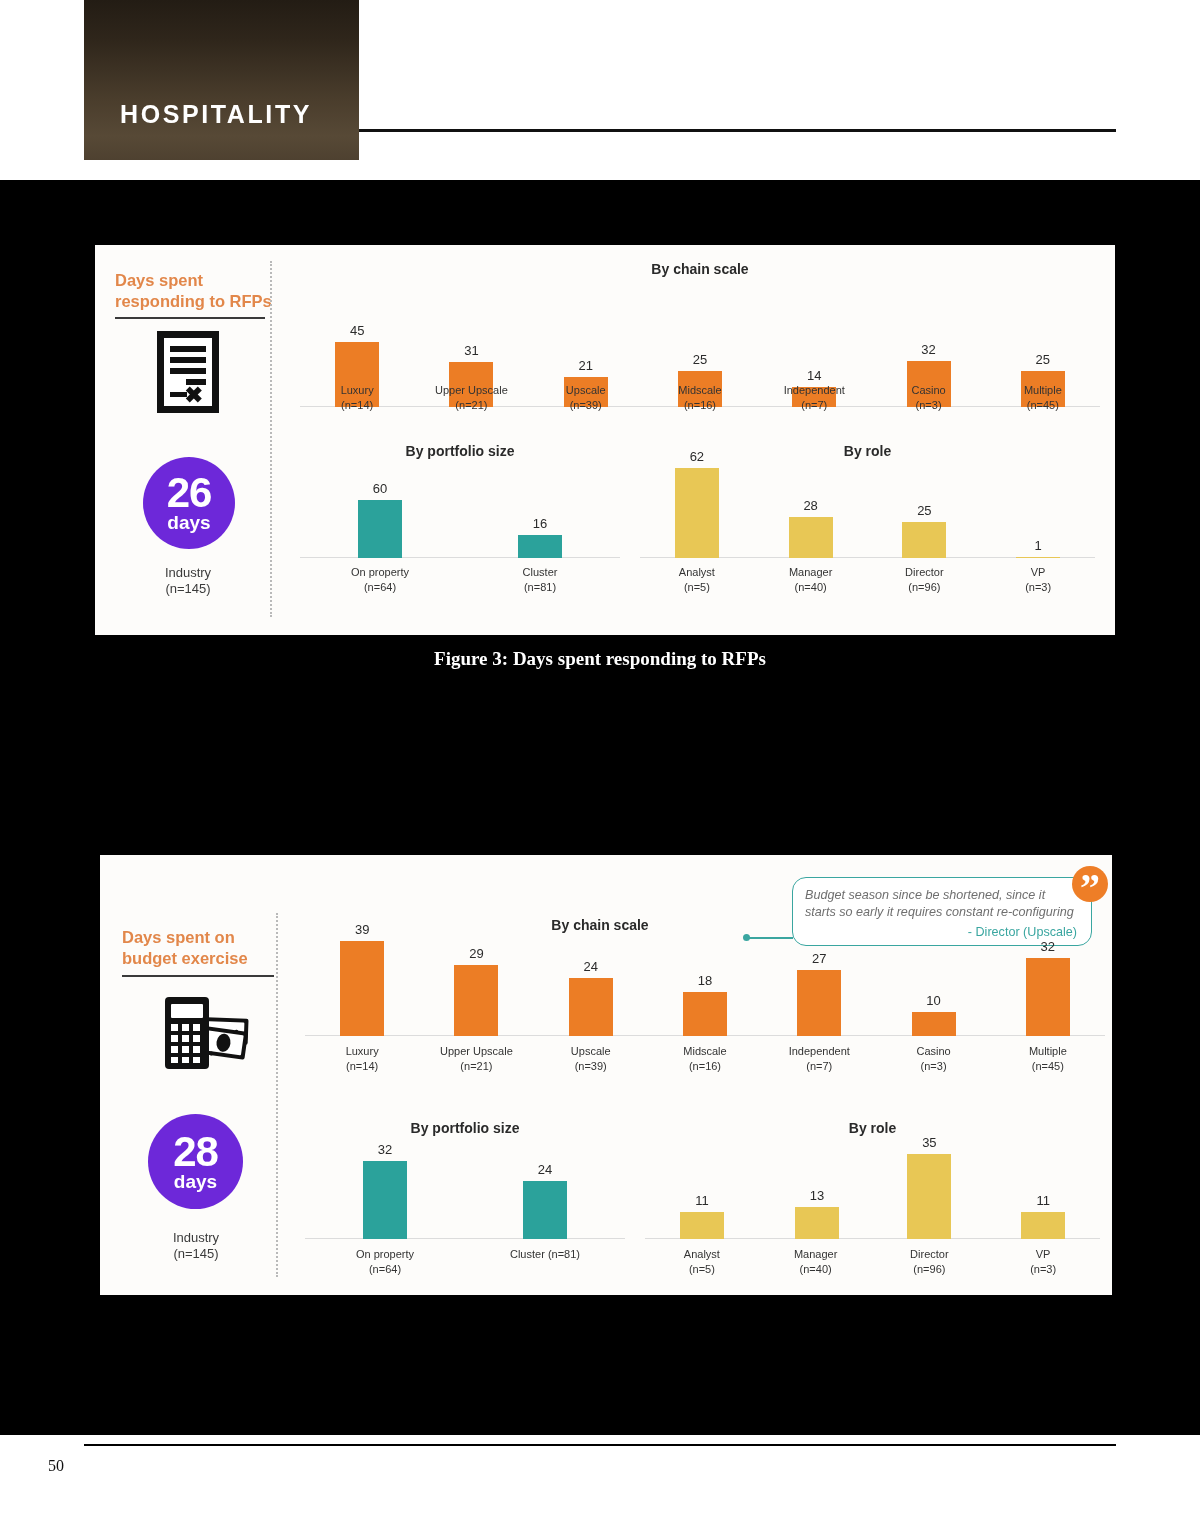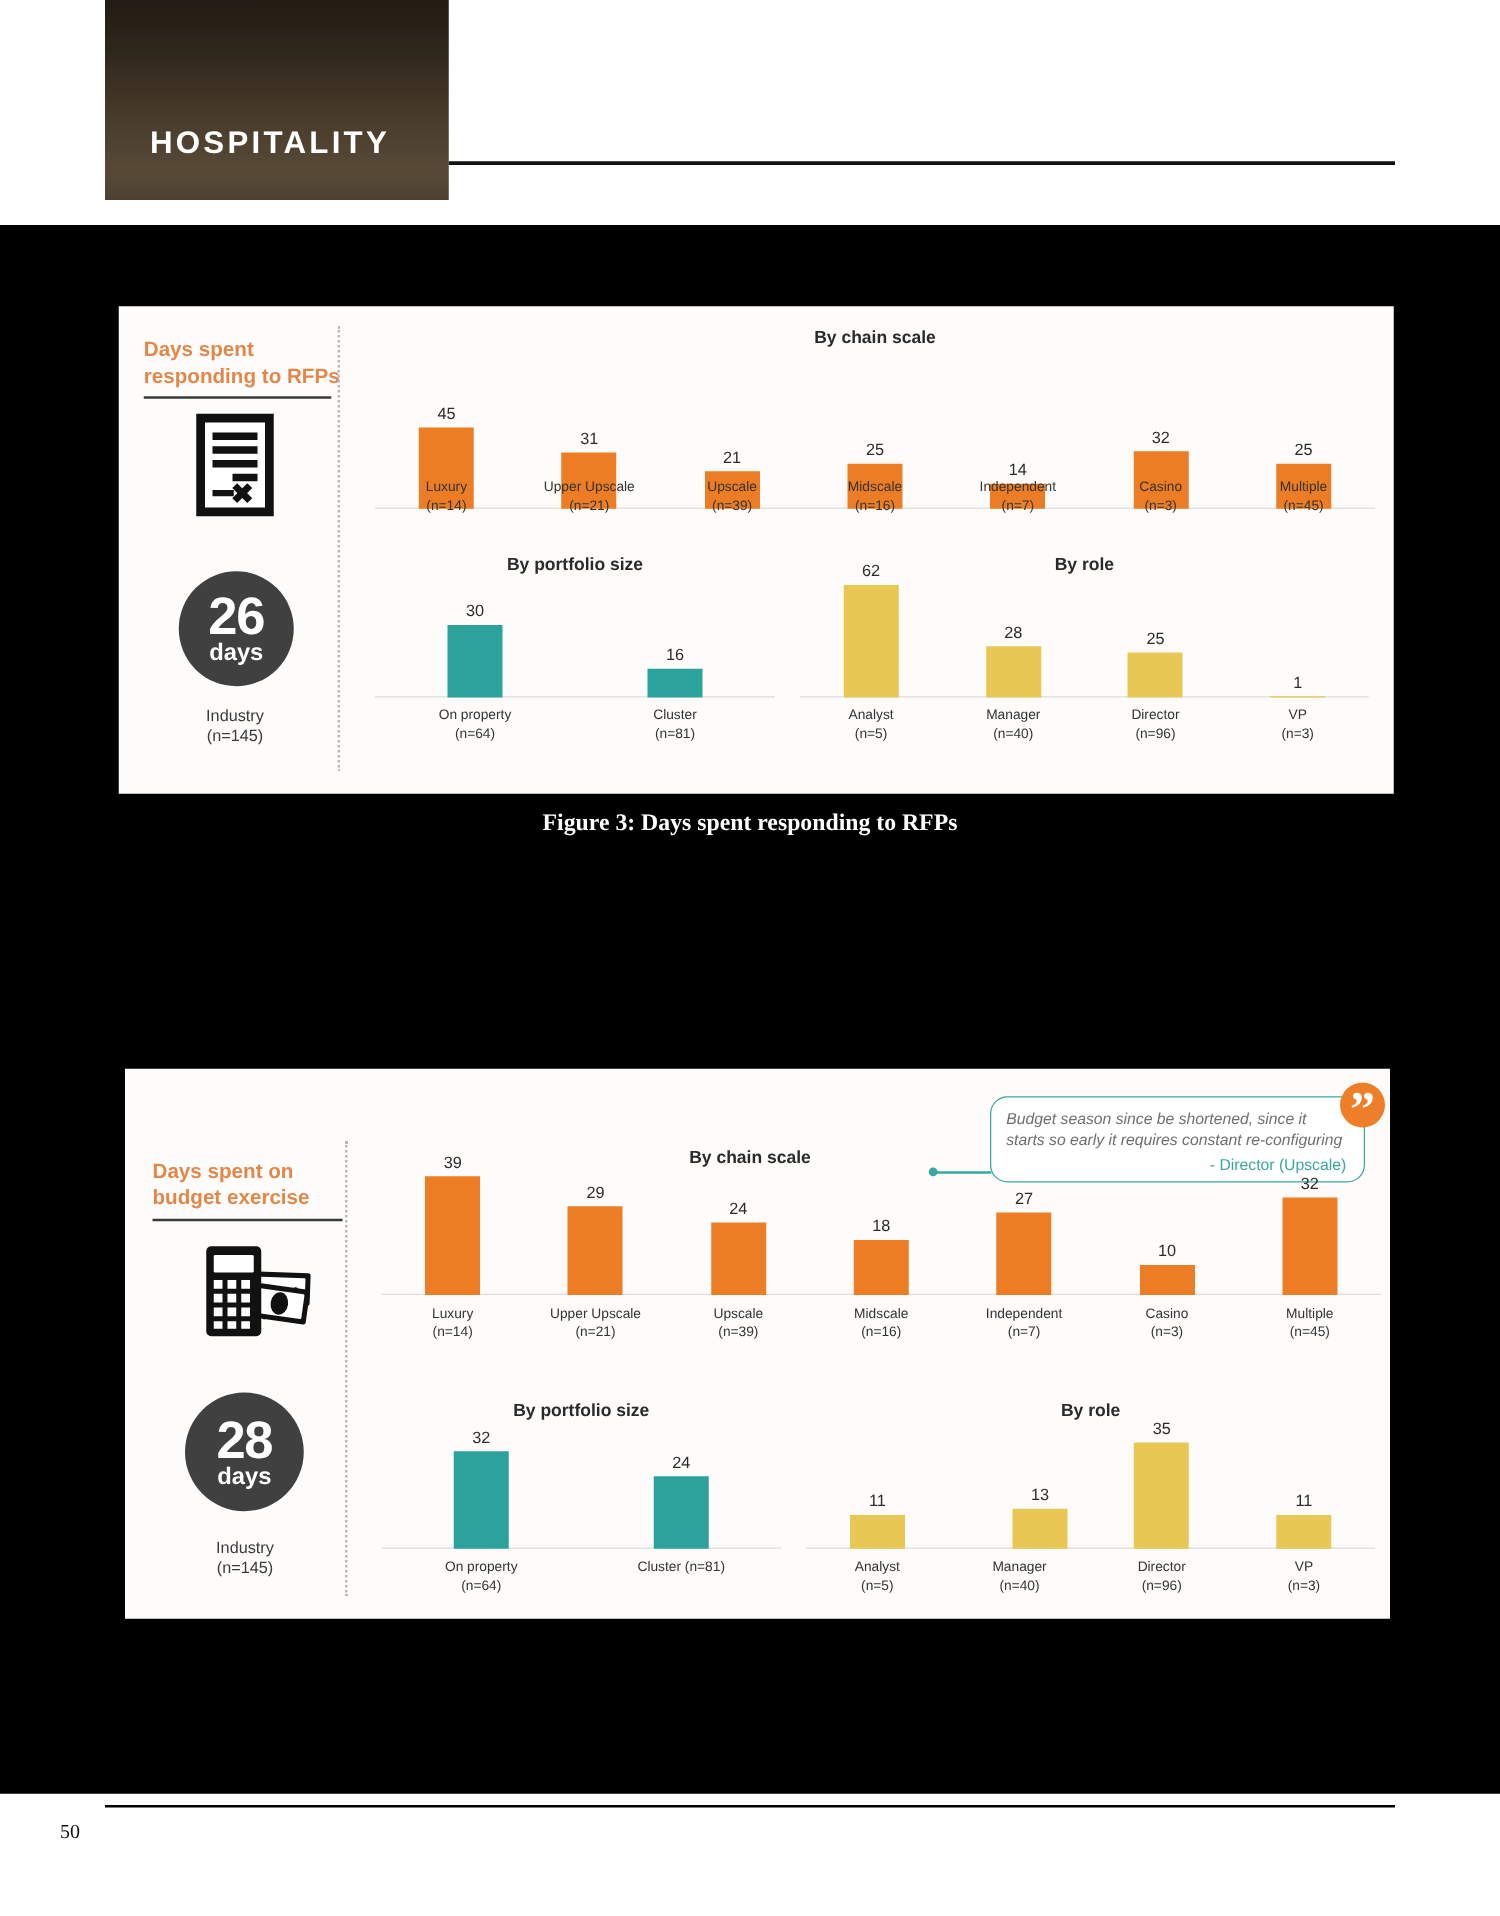--- a/index.html
+++ b/index.html
@@ -41,21 +41,21 @@
   #figure4-caption { left: 0; top: 1307px; }
 
   
   .summary { position: absolute; left: 0; top: 0; width: 185px; height: 100%; }
   .summary-title {
     position: absolute; color: #e2874a; font-size: 16.5px; font-weight: bold; line-height: 21px;
   }
   .summary-underline { position: absolute; height: 2px; background: #3a3a3a; }
   .summary-icon { position: absolute; }
   .circle-badge {
-    position: absolute; border-radius: 50%; background: #404040;
+    position: absolute; border-radius: 50%; background: #6d28d9;
     display: flex; flex-direction: column; align-items: center; justify-content: center;
     color: #ffffff;
   }
   .circle-num { font-size: 42px; font-weight: bold; line-height: 40px; letter-spacing: -1px; }
   .circle-unit { font-size: 19px; font-weight: bold; line-height: 20px; }
   .industry-label {
     position: absolute; width: 200px; text-align: center;
     color: #3b3b3b; font-size: 13px; line-height: 16px;
   }
   .vdivider { position: absolute; width: 0; border-left: 2px dotted #b9b9b9; }
@@ -221,21 +221,21 @@
             <div>(n=45)</div>
           </div>
         </div>
     </div>
 
     <div class="chart-block" style="left:205px; top:198px; width:320px; height:160px;">
       <div class="chart-heading" style="top:0;">By portfolio size</div>
       <div class="plot" style="top:25px; height:90px;" id="f3c1-plot">
         <div class="axis-line" style="bottom:0;"></div>
       <div class="bar-col" style="left: 58px; width: 44px;">
-            <div class="bar-value">30</div>
+            <div class="bar-value">60</div>
             <div class="bar teal" style="height: 58.0645px;"></div>
           </div>
           <div class="bar-col" style="left: 218px; width: 44px;">
             <div class="bar-value">16</div>
             <div class="bar teal" style="height: 23.2258px;"></div>
           </div>
         </div>
       <div id="f3c1-ticks">
           <div class="tick-label" style="left: 0px; width: 160px; top: 122px;">
             <div>On property</div>
@@ -445,21 +445,21 @@
     </div>
 
     <div class="chart-block" style="left:545px; top:265px; width:455px; height:165px;">
       <div class="chart-heading" style="top:0;">By role</div>
       <div class="plot" style="top:24px; height:95px;" id="f4c2-plot">
         <div class="axis-line" style="bottom:0;"></div>
       <div class="bar-col" style="left: 34.875px; width: 44px;">
             <div class="bar-value">11</div>
             <div class="bar yellow" style="height: 26.7949px;"></div>
           </div>
-          <div class="bar-col" style="left: 165px; width: 44px;">
+          <div class="bar-col" style="left: 150px; width: 44px;">
             <div class="bar-value">13</div>
             <div class="bar yellow" style="height: 31.6667px;"></div>
           </div>
           <div class="bar-col" style="left: 262.375px; width: 44px;">
             <div class="bar-value">35</div>
             <div class="bar yellow" style="height: 85.2564px;"></div>
           </div>
           <div class="bar-col" style="left: 376.125px; width: 44px;">
             <div class="bar-value">11</div>
             <div class="bar yellow" style="height: 26.7949px;"></div>

